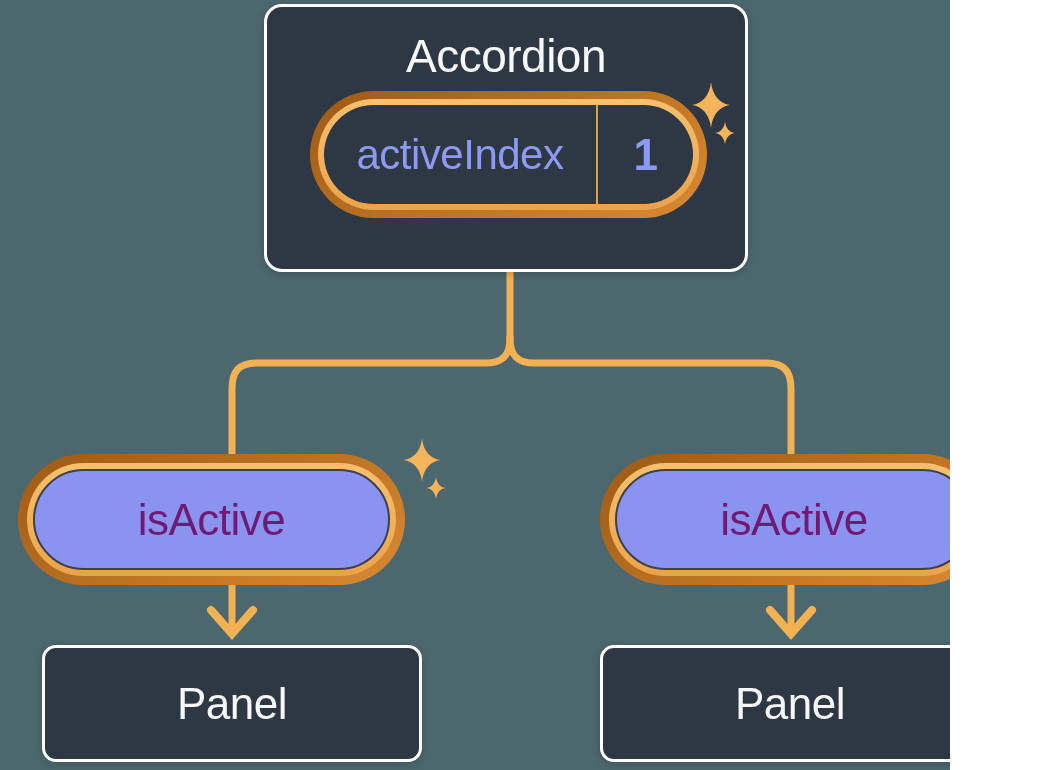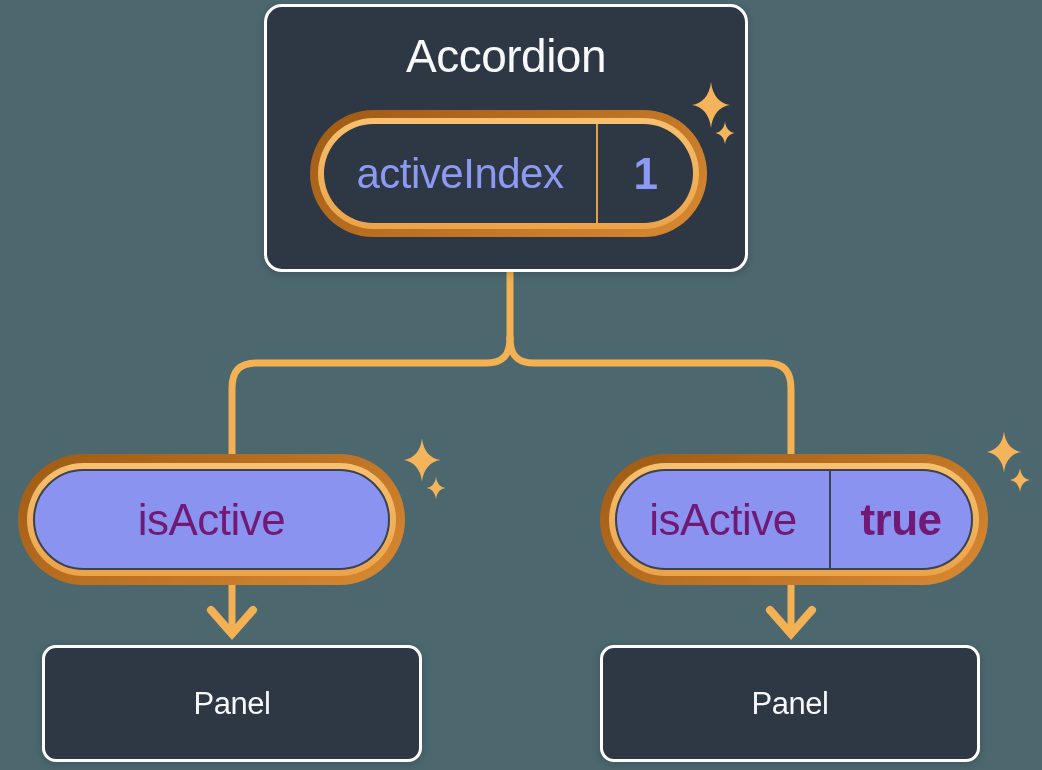--- a/index.html
+++ b/index.html
@@ -1,20 +1,20 @@
 <!DOCTYPE html>
 <html><head>
 <meta charset="utf-8">
 <style>
   html,body { margin:0; padding:0; }
   body { font-family: "Liberation Sans", sans-serif; }
 
   .stage {
     position: relative;
-    width: 1042px;
+    width: 950px;
     height: 770px;
     background: #4c676e;
     overflow: hidden;
   }
 
   svg.layer {
     position: absolute;
     left: 0; top: 0;
     width: 1042px; height: 770px;
     pointer-events: none;
@@ -36,21 +36,21 @@
   .card-title {
     color: #f7f8fa;
     font-size: 46px;
     font-weight: 500;
     letter-spacing: -0.5px;
     text-align: center;
     margin-top: 22px;
   }
   .panel-label {
     color: #f7f8fa;
-    font-size: 31px;
+    font-size: 44px;
     font-weight: 500;
     letter-spacing: -0.5px;
     display: flex;
     width: 100%; height: 100%;
     align-items: center;
     justify-content: center;
   }
 
   
   .pill {
@@ -86,21 +86,21 @@
     letter-spacing: -0.5px;
   }
   .cell.name { flex: 1; }
   .cell.value { font-weight: 700; }
   .core.purple .cell { color: #701a75; }
   .core.purple .cell.value { width: 140px; border-left: 2.5px solid #39424e; }
   .core.dark .cell { color: #8d9af3; }
   .core.dark .cell.value { width: 95px; border-left: 2px solid #e3a04a; }
   .core.dark .cell.name { font-size: 42px; }
 
-  .pill.state-pill { left: 310px; top: 110px; width: 397px; height: 127px; padding: 8px; }
+  .pill.state-pill { left: 310px; top: 91px; width: 397px; height: 127px; padding: 8px; }
   .pill.prop-left  { left: 18px;  top: 454px; width: 387px; height: 131px; }
   .pill.prop-right { left: 600px; top: 454px; width: 388px; height: 131px; }
 </style>
 </head>
 <body>
 
 <div class="stage">
 
   <svg class="layer" viewBox="0 0 1042 770">
     <g fill="none" stroke="#f2b152" stroke-width="7" stroke-linecap="round">
@@ -137,21 +137,20 @@
       <div class="core purple">
         <div class="cell name">isActive</div>
       </div>
     </div>
   </div>
 
   <div class="pill prop-right">
     <div class="ring">
       <div class="core purple">
         <div class="cell name">isActive</div>
-        <div class="cell value">true</div>
       </div>
     </div>
   </div>
 
   <div class="card panel-left">
     <div class="panel-label">Panel</div>
   </div>
   <div class="card panel-right">
     <div class="panel-label">Panel</div>
   </div>

